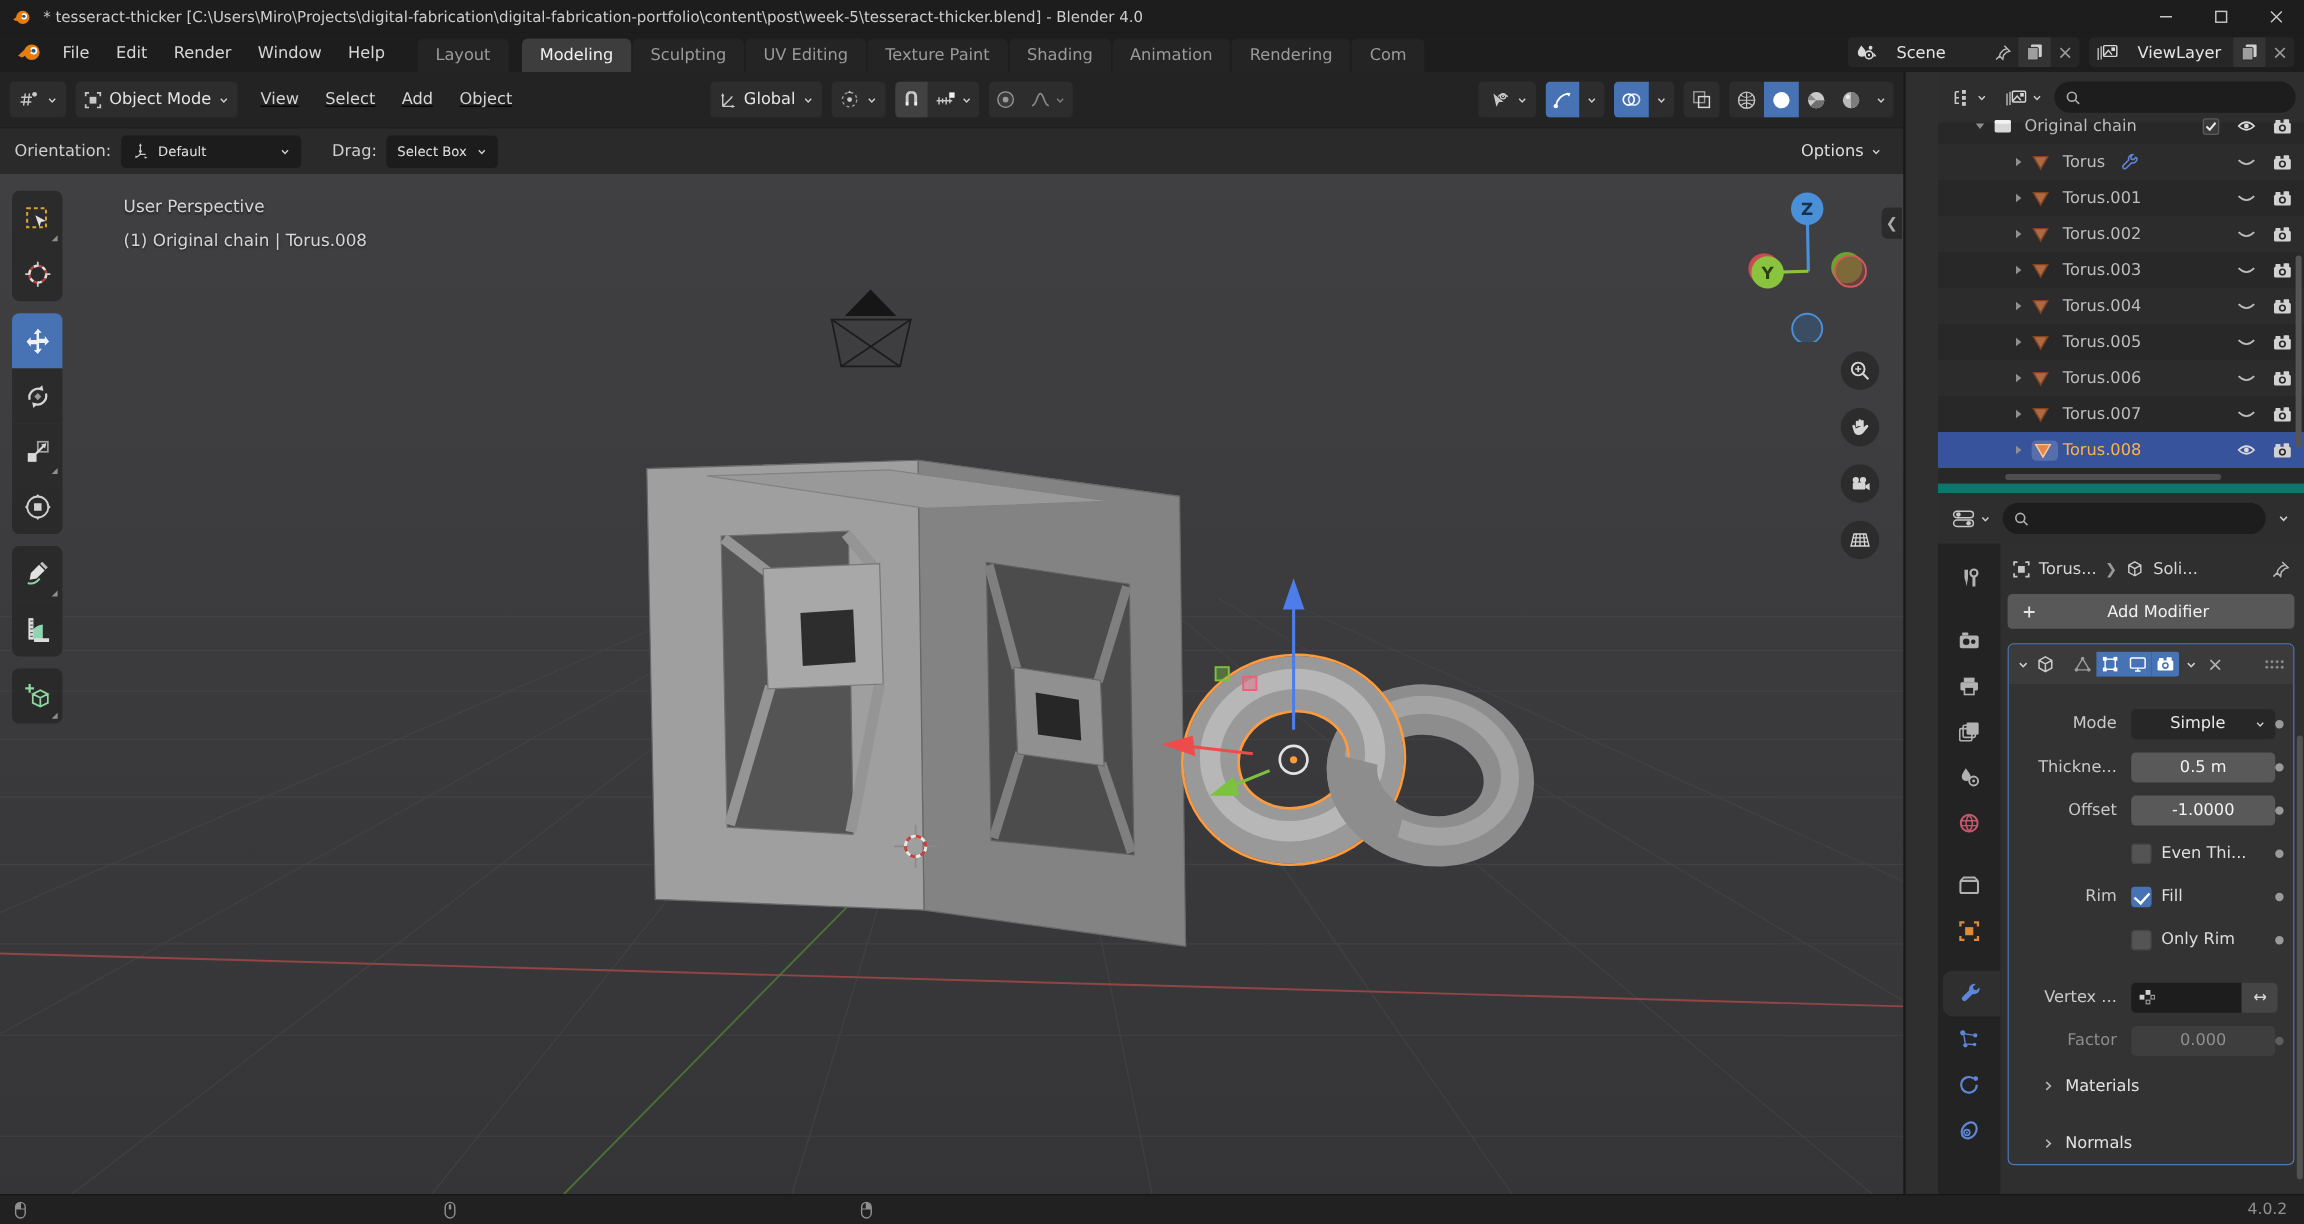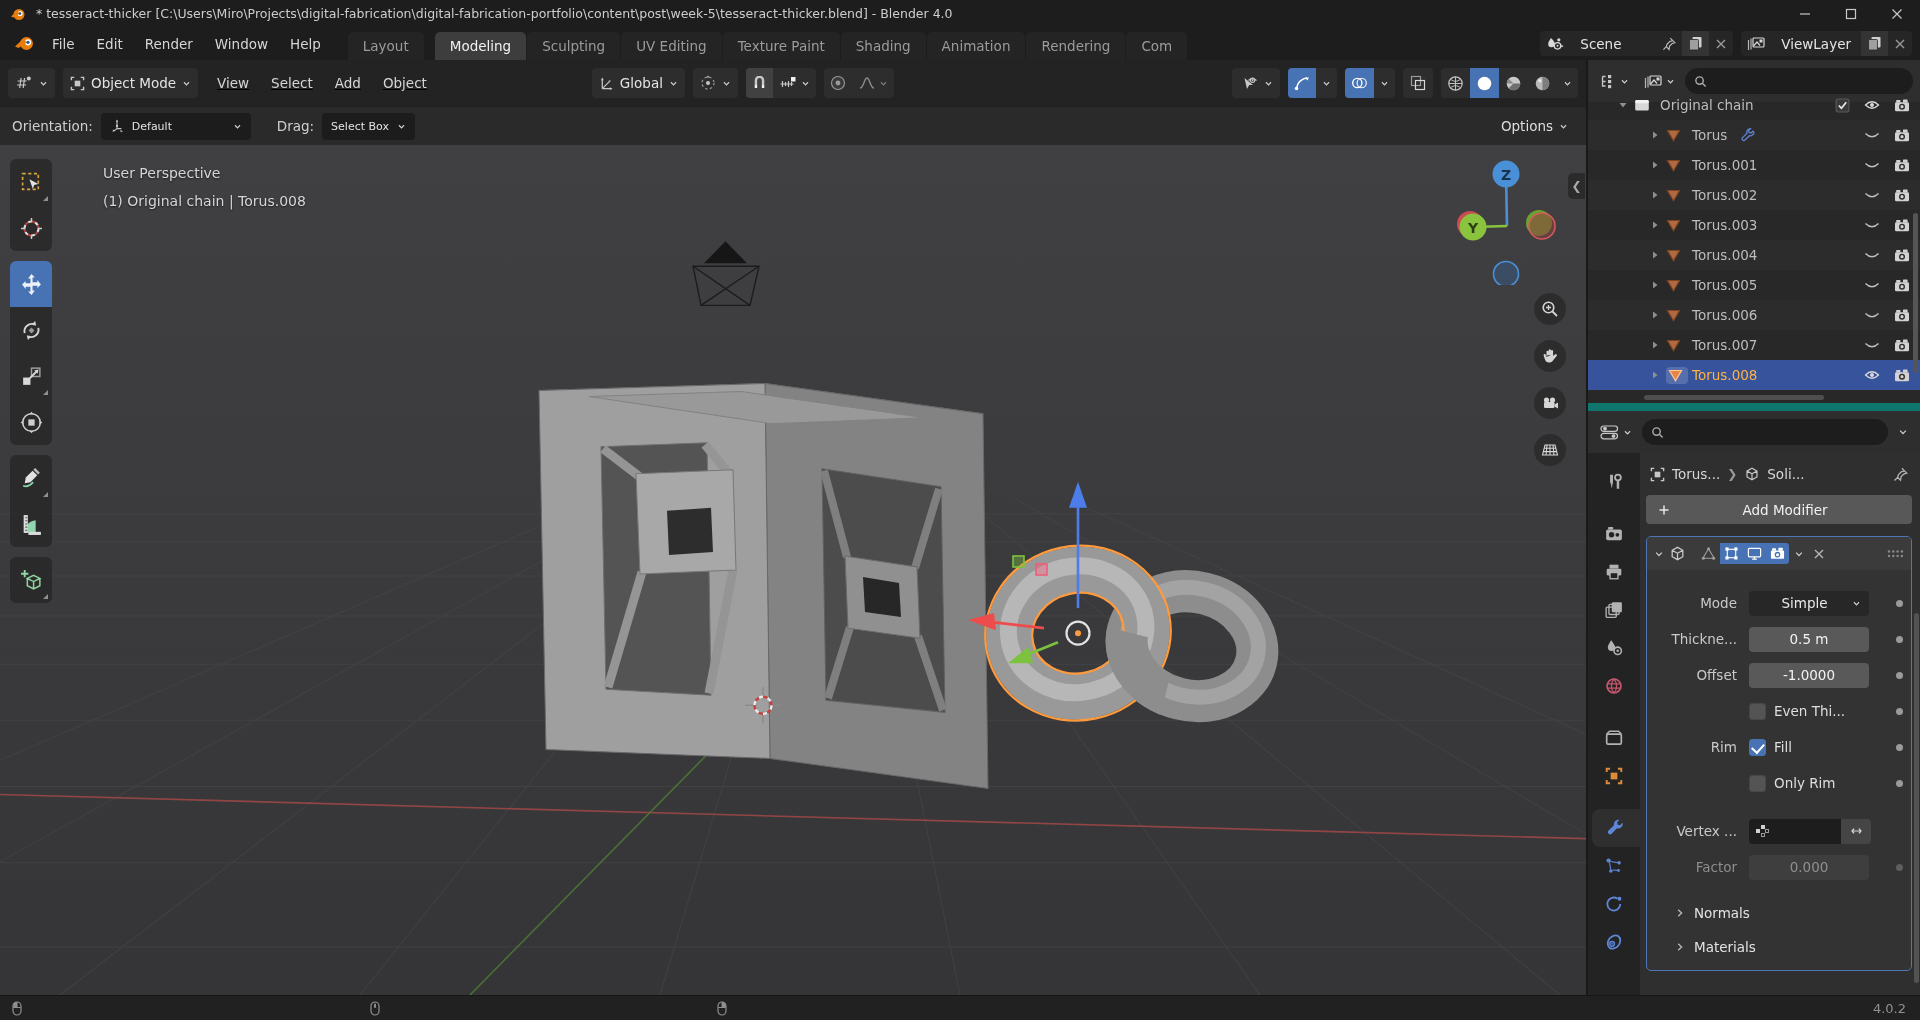--- a/index.html
+++ b/index.html
@@ -67,21 +67,21 @@
   .tool-btn.sub::after { content:""; position:absolute; right:4px; bottom:4px; border-left:5px solid transparent;
     border-bottom:5px solid #8f8f8f; width:0; height:0; }
   .nav-gizmo { position:absolute; left:1447px; top:10px; width:120px; height:130px; }
   .nav-btn { position:absolute; left:1534px; width:32px; height:32px; border-radius:50%;
     background:rgba(40,40,40,.82); display:flex; align-items:center; justify-content:center; }
   .nav-btn svg { width:18px; height:18px; }
   .collapse-tab { position:absolute; left:1568px; top:28px; width:17px; height:26px; background:#2b2b2b;
     border-radius:5px 0 0 5px; color:#aaaaaa; font-size:12px; display:flex; align-items:center; justify-content:center; }
 
   
-  .sidebar { width:334px; flex:0 0 auto; background:#2f2f2f; border-left:2px solid #191919; display:flex; flex-direction:column; }
+  .sidebar { width:334px; flex:0 0 auto; background:#2f2f2f; border-left:2px solid #191919; display:flex; flex-direction:column;padding-left:27px; }
   .outliner { height:343px; background:#282828; display:flex; flex-direction:column; overflow:hidden; }
   .panel-header { height:42px; background:#2e2e2e; display:flex; align-items:center; gap:5px; padding:0 7px; flex:0 0 auto; }
   .ph-btn { height:28px; display:flex; align-items:center; gap:4px; padding:0 5px; border-radius:4px; }
   .searchbox { flex:1; height:26px; background:#1d1d1d; border-radius:13px; display:flex; align-items:center; padding:0 9px; gap:6px; }
   .outliner-list { flex:1; margin-top:-12px; position:relative; overflow:hidden; }
   .ol-row { height:30px; display:flex; align-items:center; font-size:13.5px; color:#bdbdbd; position:relative; padding-left:30px; }
   .ol-row.item { padding-left:62px; }
   .ol-row:nth-child(even) { background:#2c2c2c; }
   .ol-row.selected { background:#36539b; }
   .ol-row.selected .ol-name { color:#ffb344; }
@@ -1303,31 +1303,31 @@
                       </svg>
                   </span>
                 </div>
                 <div class="prow">
                   <span class="plabel dim">Factor</span>
                   <div class="pwidget value disabled">
                     <span>0.000</span>
                   </div>
                   <span class="pdot dim"></span>
                 </div>
+                <div class="psection">
+                  <svg width="10" height="10" viewBox="0 0 10 10">
+                      <path d="M3.2 1.8l3.4 3.2-3.4 3.2" fill="none" stroke="#b5b5b5" stroke-width="1.4"></path>
+                    </svg>
+                  <span>Materials</span>
+                </div>
                 <div class="psection" style="margin-top:14px">
                   <svg width="10" height="10" viewBox="0 0 10 10">
                       <path d="M3.2 1.8l3.4 3.2-3.4 3.2" fill="none" stroke="#b5b5b5" stroke-width="1.4"></path>
                     </svg>
                   <span>Normals</span>
-                </div>
-                <div class="psection">
-                  <svg width="10" height="10" viewBox="0 0 10 10">
-                      <path d="M3.2 1.8l3.4 3.2-3.4 3.2" fill="none" stroke="#b5b5b5" stroke-width="1.4"></path>
-                    </svg>
-                  <span>Materials</span>
                 </div>
               </div>
             </div>
             <div class="prop-scroll"></div>
           </div>
         </div>
       </div>
     </div>
   </div>
 

